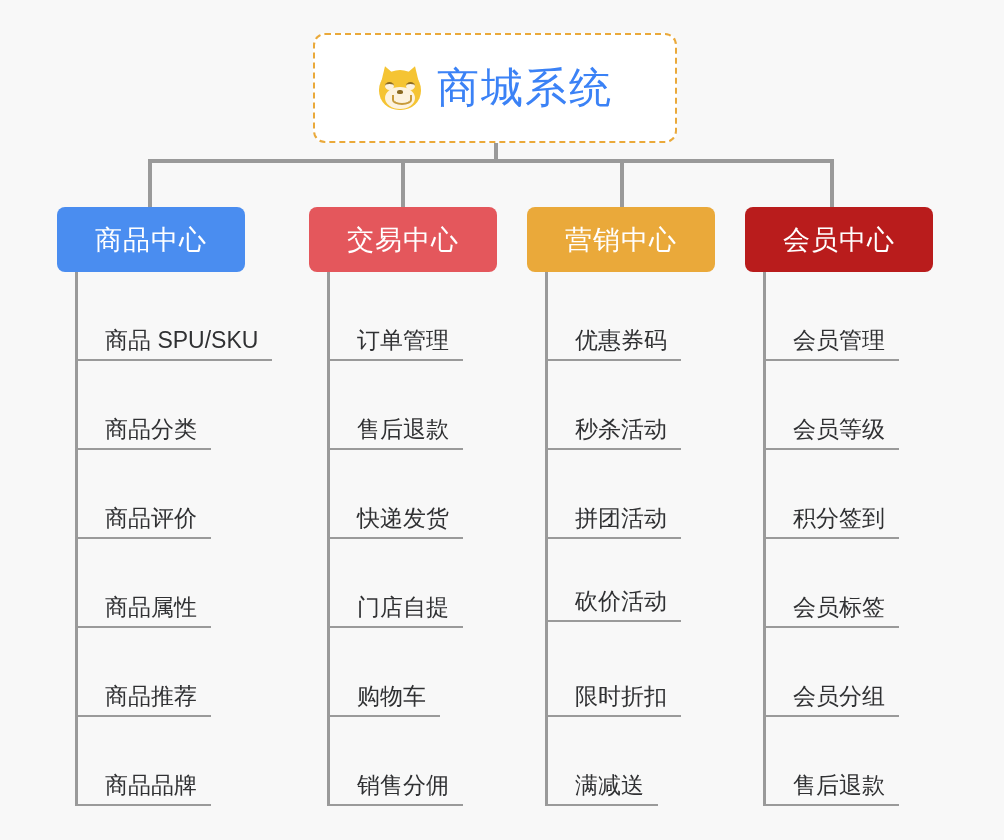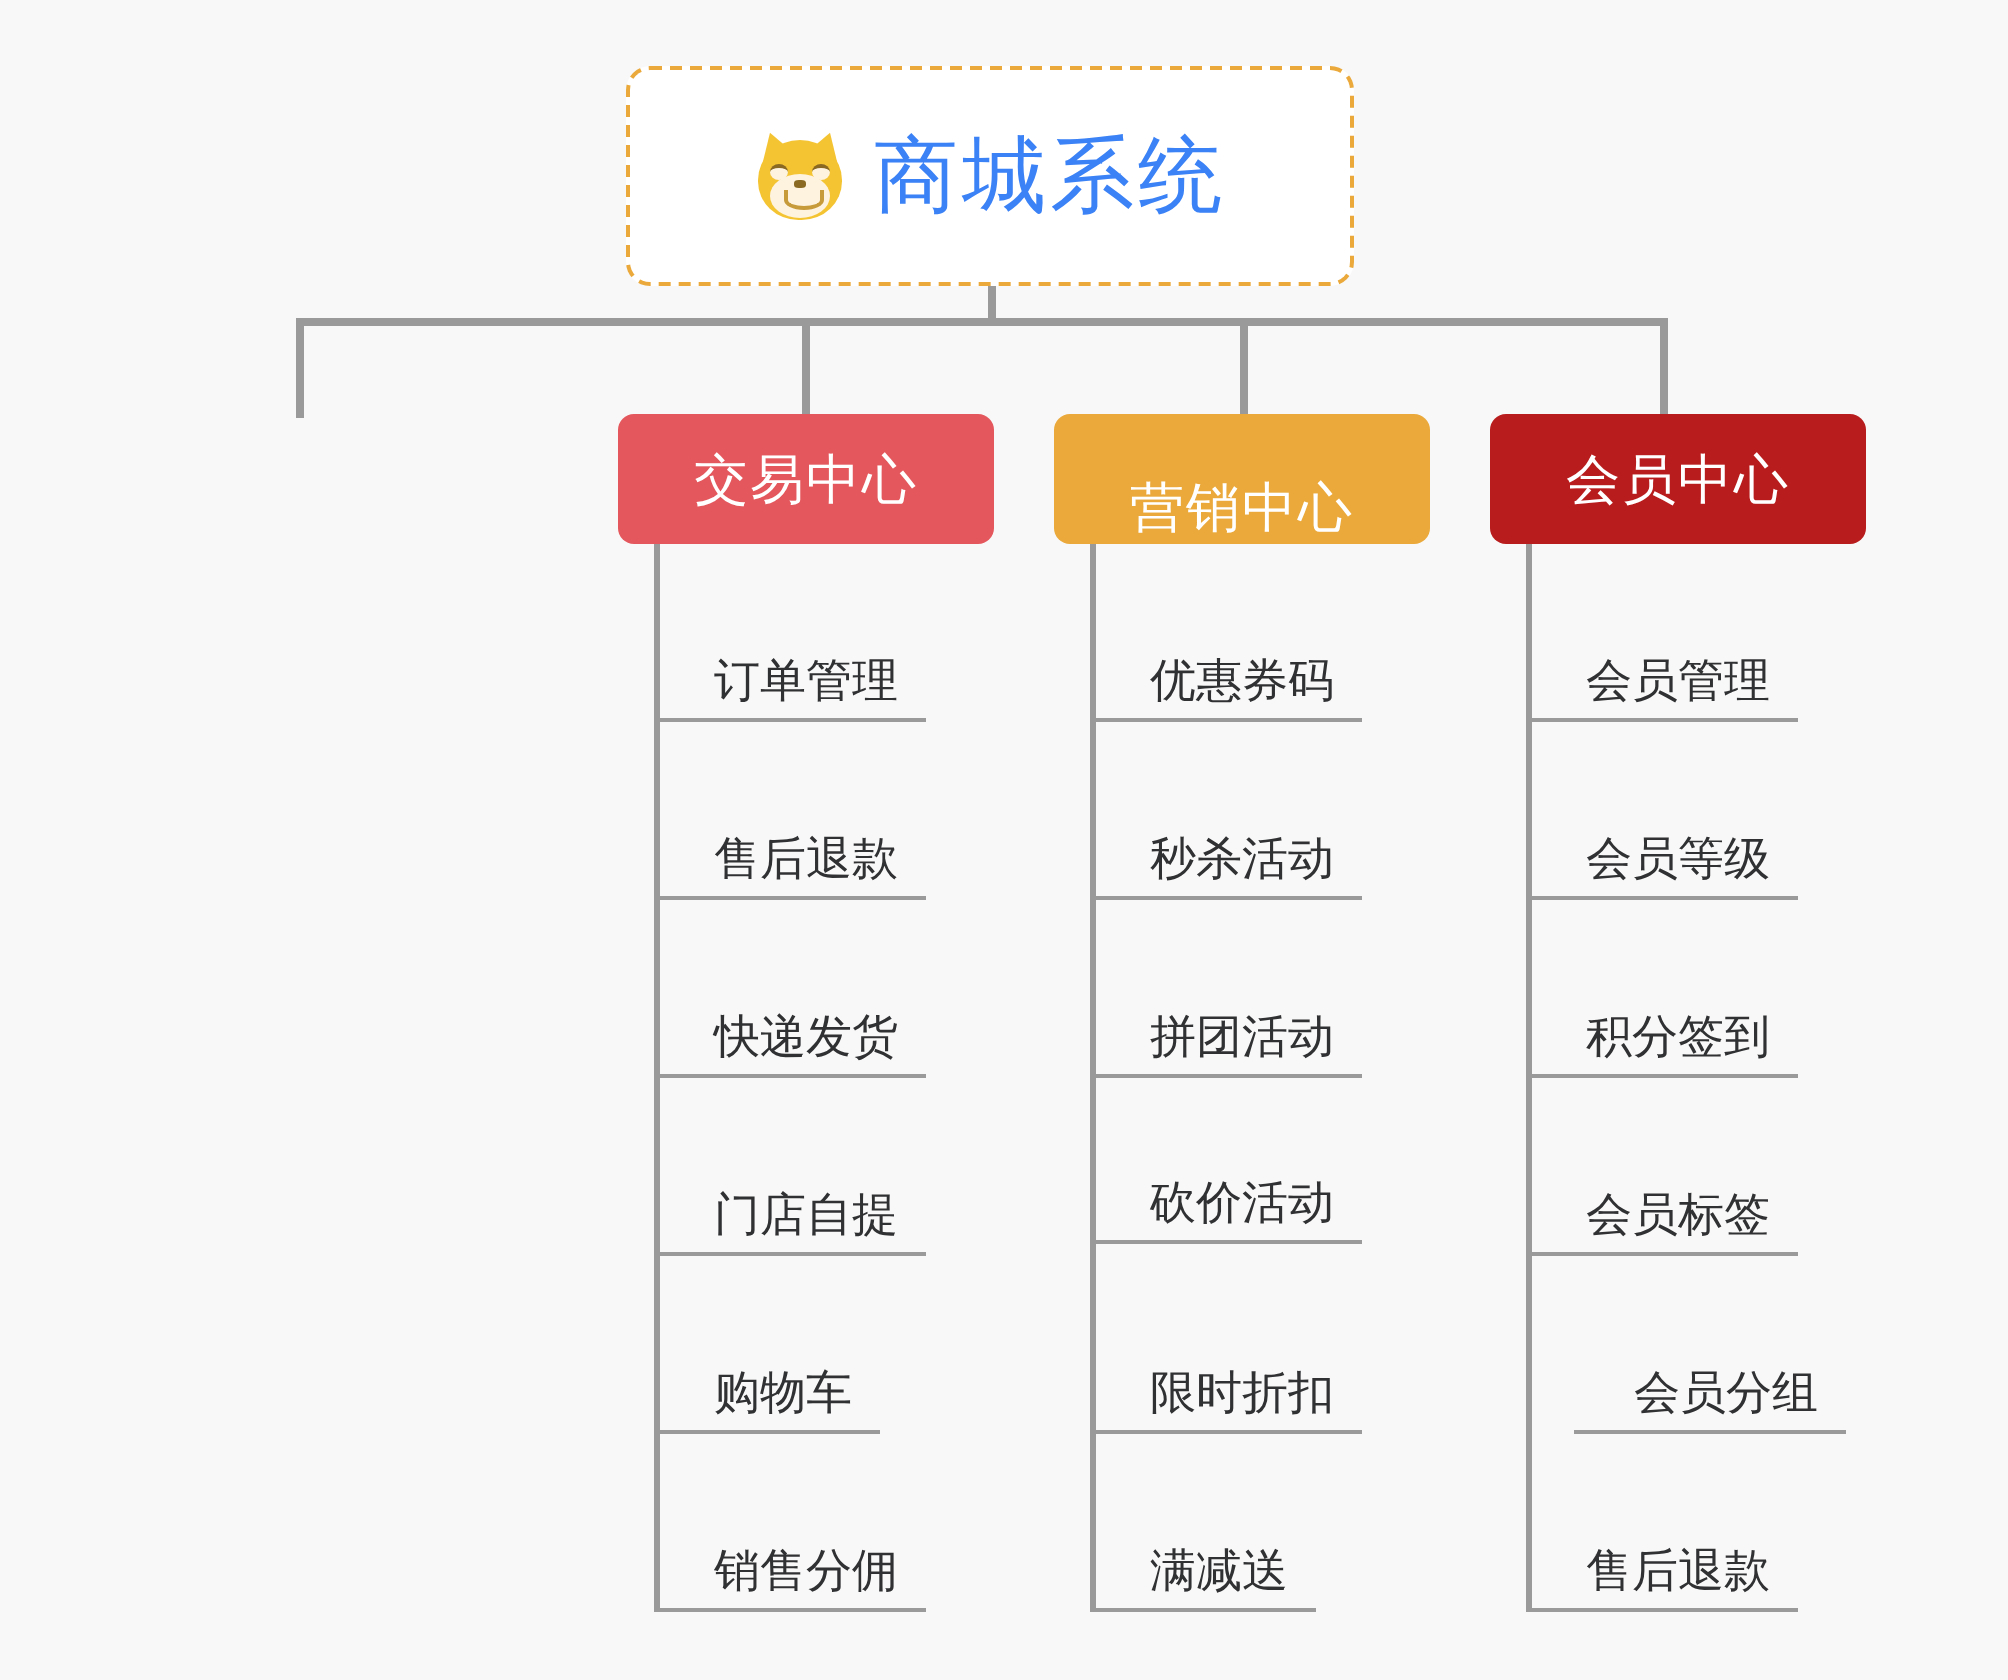--- a/index.html
+++ b/index.html
@@ -182,20 +182,46 @@
     <span class="root-title">商城系统</span>
   </div>
 
   <div class="conn conn-v-root"></div>
   <div class="conn conn-bus"></div>
   <div class="conn conn-drop" style="left:148px"></div>
   <div class="conn conn-drop" style="left:401px"></div>
   <div class="conn conn-drop" style="left:620px"></div>
   <div class="conn conn-drop" style="left:830px"></div>
 
+  <div class="column" style="left:57px">
+    <div class="col-header" style="background: rgb(74, 141, 240);">
+      <span>商品中心</span>
+    </div>
+    <div class="col-trunk" style="height: 534px;"></div>
+    <div class="items">
+      <div class="item" style="top: 0px;">
+          <span class="item-label">商品 SPU/SKU</span>
+        </div>
+      <div class="item" style="top: 89px;">
+          <span class="item-label">商品分类</span>
+        </div>
+      <div class="item" style="top: 178px;">
+          <span class="item-label">商品评价</span>
+        </div>
+      <div class="item" style="top: 267px;">
+          <span class="item-label">商品属性</span>
+        </div>
+      <div class="item" style="top: 356px;">
+          <span class="item-label">商品推荐</span>
+        </div>
+      <div class="item" style="top: 445px;">
+          <span class="item-label">商品品牌</span>
+        </div>
+    </div>
+  </div>
 
   <div class="column" style="left:309px">
     <div class="col-header" style="background: rgb(228, 87, 92);">
       <span>交易中心</span>
     </div>
     <div class="col-trunk" style="height: 534px;"></div>
     <div class="items">
       <div class="item" style="top: 0px;">
           <span class="item-label">订单管理</span>
         </div>
@@ -211,21 +237,21 @@
       <div class="item" style="top: 356px;">
           <span class="item-label">购物车</span>
         </div>
       <div class="item" style="top: 445px;">
           <span class="item-label">销售分佣</span>
         </div>
     </div>
   </div>
 
   <div class="column" style="left:527px">
-    <div class="col-header" style="background: rgb(234, 169, 58); align-items: flex-end;">
+    <div class="col-header" style="background: rgb(234, 169, 58);">
       <span>营销中心</span>
     </div>
     <div class="col-trunk" style="height: 534px;"></div>
     <div class="items">
       <div class="item" style="top: 0px;">
           <span class="item-label">优惠券码</span>
         </div>
       <div class="item" style="top: 89px;">
           <span class="item-label">秒杀活动</span>
         </div>
@@ -255,21 +281,21 @@
         </div>
       <div class="item" style="top: 89px;">
           <span class="item-label">会员等级</span>
         </div>
       <div class="item" style="top: 178px;">
           <span class="item-label">积分签到</span>
         </div>
       <div class="item" style="top: 267px;">
           <span class="item-label">会员标签</span>
         </div>
-      <div class="item" style="top: 356px; margin-left: 24px;">
+      <div class="item" style="top: 356px;">
           <span class="item-label">会员分组</span>
         </div>
       <div class="item" style="top: 445px;">
           <span class="item-label">售后退款</span>
         </div>
     </div>
   </div>
 
 </div>
 

